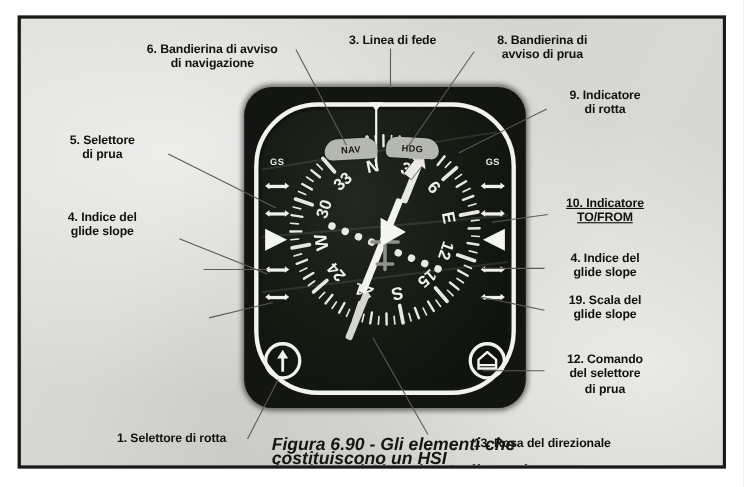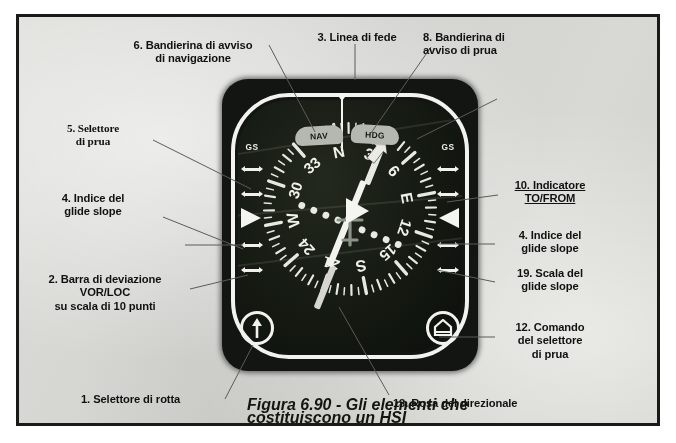--- a/index.html
+++ b/index.html
@@ -45,21 +45,21 @@
   .label{
     position:absolute;
     color:#111110;
     font-weight:bold;
     font-size:11.2px;
     line-height:13.4px;
     letter-spacing:-0.1px;
     z-index:40;
     white-space:pre-line;
   }
-  .label.l{text-align:left;}
+  .label.l{text-align:center;}
   .label.c{text-align:center;}
 
   
   #leaders{
     position:absolute;left:0;top:0;
     width:644px;height:412px;
     z-index:30;
     pointer-events:none;
   }
   #leaders line{stroke:#5b5b58;stroke-width:1;}
@@ -432,44 +432,43 @@
   </div>
 
   <div class="label c" style="left:82px; top:22px; width:184px;">6. Bandierina di avviso
 di navigazione</div>
 
   <div class="label c" style="left:276px; top:14px; width:124px;">3. Linea di fede</div>
 
   <div class="label l" style="left:404px; top:14px; width:140px;">8. Bandierina di
 avviso di prua</div>
 
+  <div class="label c" style="left:468px; top:64px; width:126px;">9. Indicatore
+di rotta</div>
 
   <div class="label c" style="left:468px; top:162px; width:126px;text-decoration:underline;">10. Indicatore
 TO/FROM</div>
 
   <div class="label c" style="left:468px; top:212px; width:126px;">4. Indice del
 glide slope</div>
 
   <div class="label c" style="left:468px; top:250px; width:126px;">19. Scala del
 glide slope</div>
 
   <div class="label c" style="left:468px; top:304px; width:126px;">12. Comando
 del selettore
 di prua</div>
 
   <div class="label l" style="left:374px; top:380px; width:200px;">13. Rosa del direzionale</div>
 
-  <div class="label c" style="left:16px; top:105px; width:116px;font-family:Liberation Serif, serif;">5. Selettore
+  <div class="label c" style="left:16px; top:105px; width:116px;">5. Selettore
 di prua</div>
 
   <div class="label c" style="left:12px; top:175px; width:124px;">4. Indice del
 glide slope</div>
 
 
-  <div class="label c" style="left:6px; top:256px; width:160px;">2. Barra di deviazione
-VOR/LOC
-su scala di 10 punti</div>
 
   <div class="label l" style="left:62px; top:376px; width:150px;">1. Selettore di rotta</div>
 
   <div id="caption">Figura 6.90 - Gli elementi che costituiscono un HSI (Horizontal Situation Indicator).</div>
 
 </div>
 
 </body></html>

